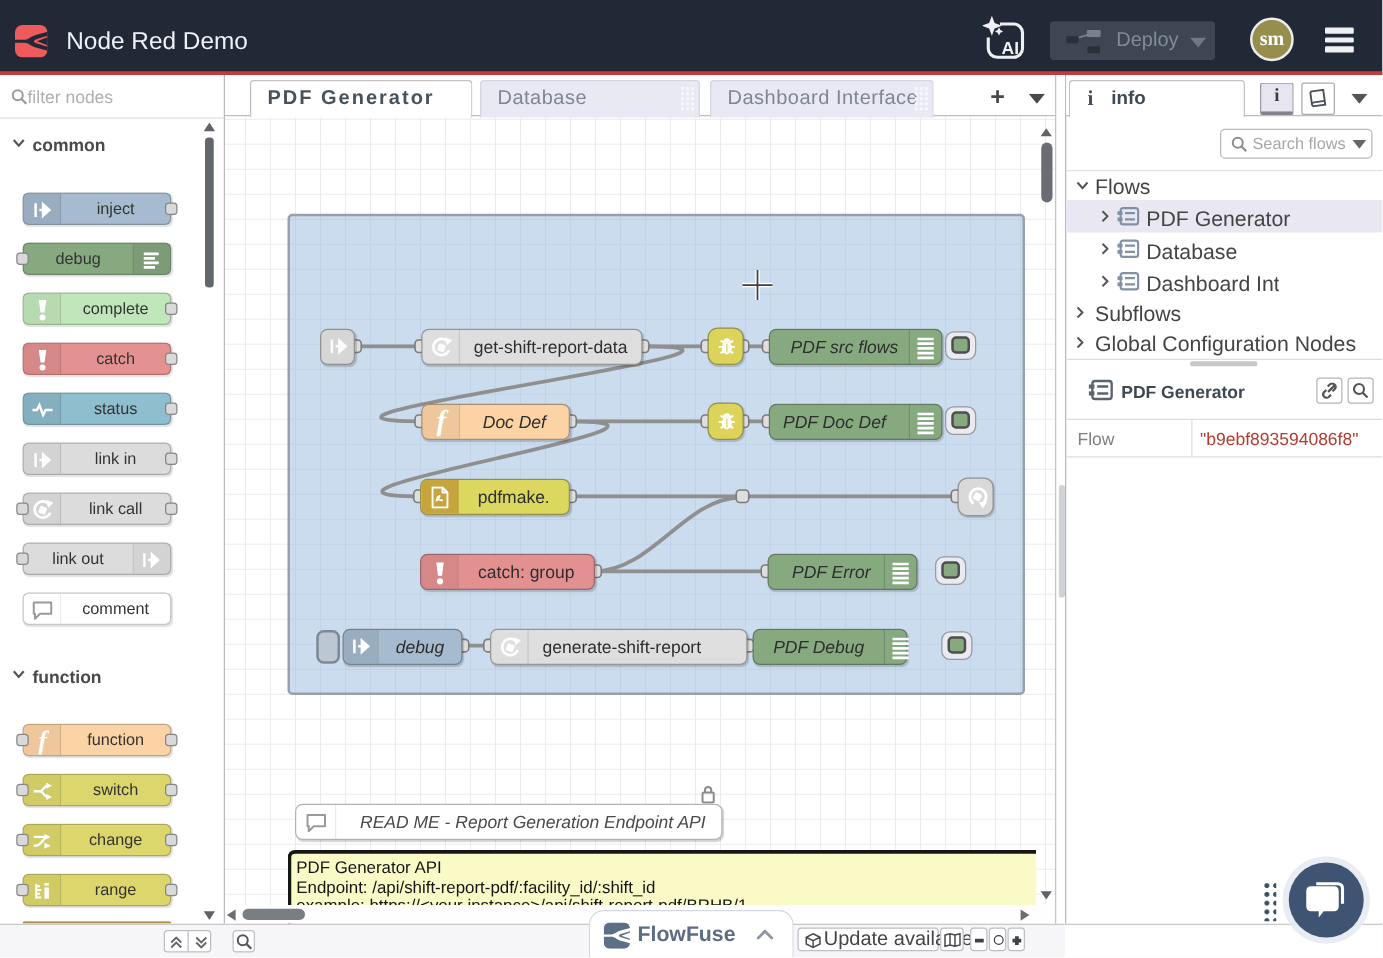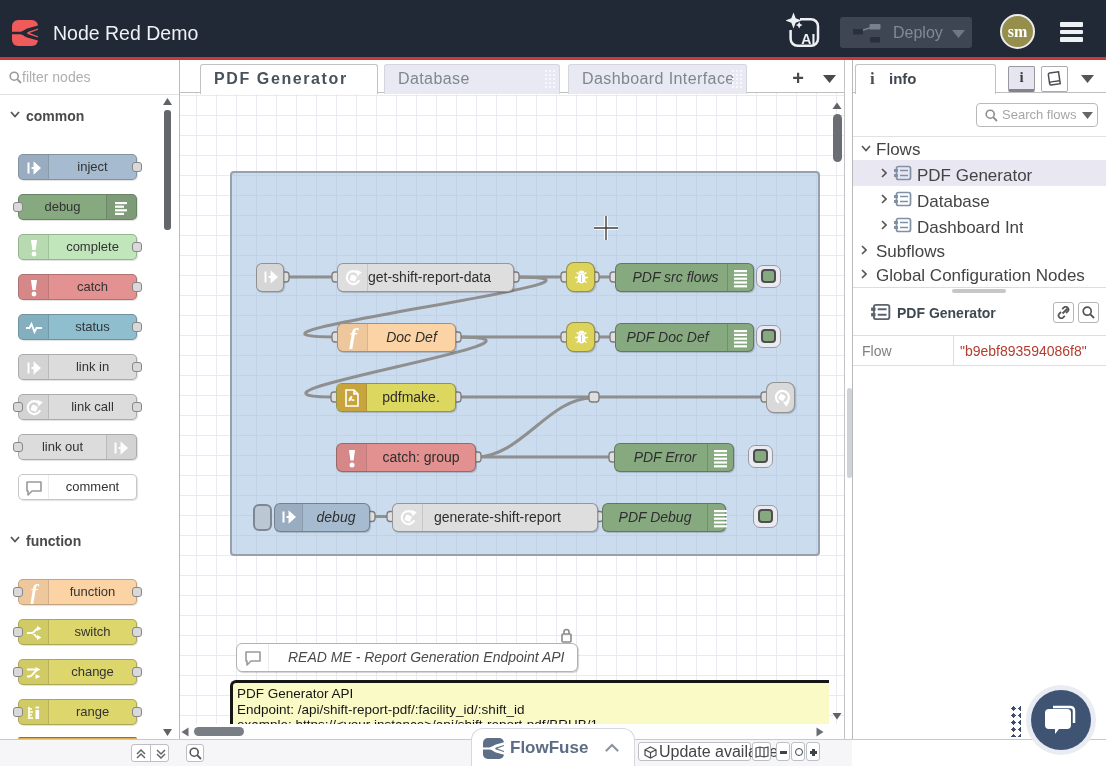--- a/index.html
+++ b/index.html
@@ -302,21 +302,21 @@
         <path d="M3.5 3.5 v11 M6.5 9 h5.5 M9.5 4.5 L14.5 9 L9.5 13.5 Z" stroke="#fcfcfc" stroke-width="2" fill="#fcfcfc"></path>
       </svg>
   </div>
   <div class="node" style="left:157px;top:203px;width:177px;background:#dedede">
     <div class="cicr" style="left:0;width:30px;border-right:1px solid rgba(0,0,0,.1)"></div>
     <svg class="picn" style="top:5px" width="18" height="18" viewBox="0 0 18 18">
         <path d="M15.2 11.2 A6.5 6.5 0 1 1 14.6 4.9" stroke="#fdfdfd" stroke-width="2.2" fill="none"></path>
         <path d="M12.2 0.8 L17.8 3.2 L13.4 7.4 Z" fill="#fdfdfd"></path>
         <rect x="6.2" y="6.2" width="6" height="6" rx="1.3" fill="#fdfdfd" transform="rotate(20 9.2 9.2)"></rect>
       </svg>
-    <div class="lbl" style="left:30px;right:0;text-align:left">get-shift-report-data</div>
+    <div class="lbl" style="left:30px;right:0;text-align:center">get-shift-report-data</div>
   </div>
   <div class="node" style="left:386px;top:202px;width:29px;height:30px;background:#dcd45a;border-radius:8px">
     <svg class="picn" style="left:5.5px;top:6px" width="17" height="17" viewBox="0 0 17 17">
         <g stroke="#fff" stroke-width="1.5" fill="none">
           <path d="M2 8.5 h3 M12 8.5 h3 M3.5 3.5 l3 2 M13.5 3.5 l-3 2 M3.5 13.5 l3-2 M13.5 13.5 l-3-2"></path>
         </g>
         <ellipse cx="8.5" cy="9.5" rx="4" ry="5" fill="#fff"></ellipse>
         <path d="M5.5 4.5 a3 3 0 0 1 6 0 Z" fill="#fff"></path>
         <path d="M8.5 6 v7" stroke="#dcd45a" stroke-width="1"></path>
       </svg>

